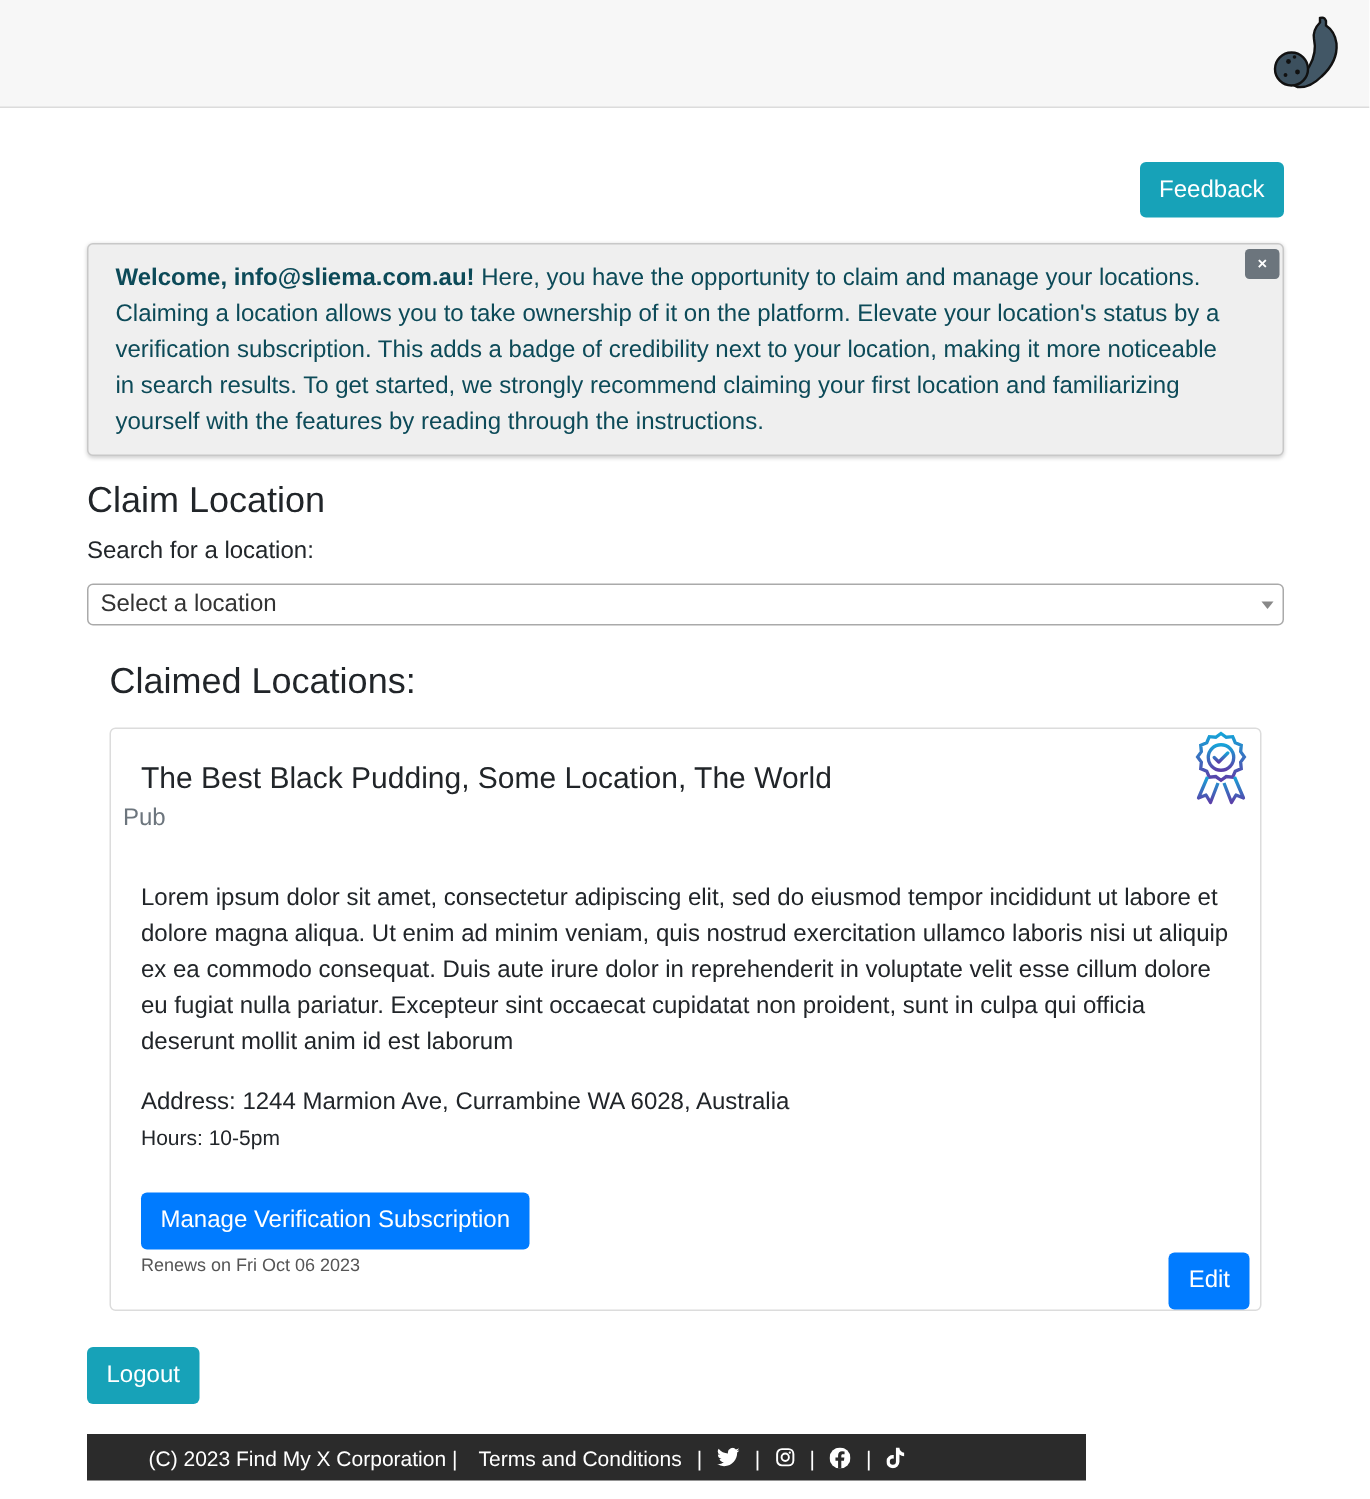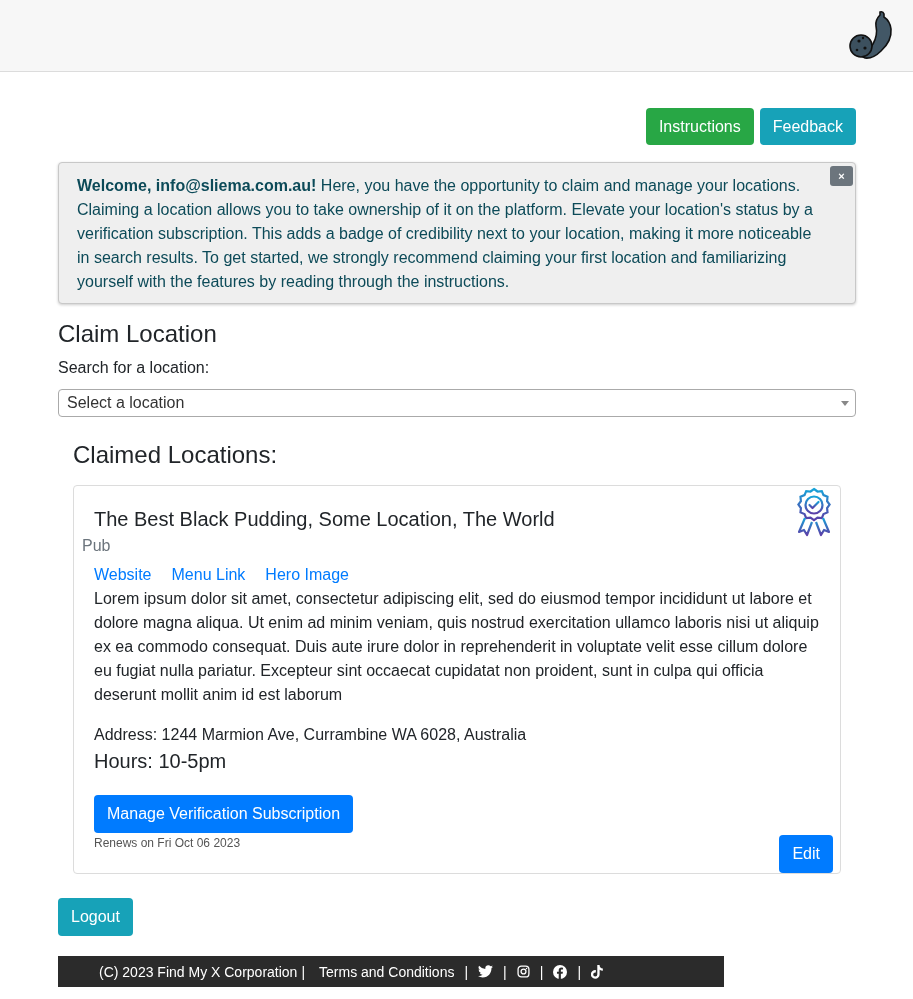--- a/index.html
+++ b/index.html
@@ -70,21 +70,21 @@
     position: absolute; top: 485px; left: 73px; width: 768px; height: 389px;
     border: 1px solid #dcdcdc; border-radius: 4px; background: #fff;
   }
   .card-badge { position: absolute; top: 0px; right: 6px; width: 40px; height: 52px; }
   .card-title { position: absolute; top: 22px; left: 20px; font-size: 20px; margin: 0; font-weight: normal; }
   .card-subtitle { position: absolute; top: 51px; left: 8px; color: #6c757d; font-size: 16px; }
   .card-links { position: absolute; top: 80px; left: 20px; display: flex; gap: 20px; }
   .card-links a { color: #007bff; text-decoration: none; font-size: 16px; }
   .card-desc { position: absolute; top: 101px; left: 20px; width: 730px; font-size: 16px; line-height: 24px; margin: 0; }
   .card-address { position: absolute; top: 240px; left: 20px; font-size: 16px; }
-  .card-hours { position: absolute; top: 264px; left: 20px; font-size: 20px; }
+  .card-hours { position: absolute; top: 264px; left: 20px; font-size: 14px; }
   .manage-btn { position: absolute; top: 309px; left: 20px; height: 38px; line-height: 38px; }
   .renews { position: absolute; top: 350px; left: 20px; font-size: 12px; color: #555; }
   .edit-btn { position: absolute; top: 349px; right: 7px; height: 38px; line-height: 38px; padding: 0 13px; }
 
   .bottom-buttons { position: absolute; top: 898px; left: 58px; display: flex; gap: 4px; }
   .bottom-buttons .btn { height: 38px; line-height: 38px; }
 
   .footer {
     position: absolute; top: 956px; left: 58px; width: 666px; height: 31px;
     background: #2b2b2b; color: #fff; font-size: 14px;
@@ -104,21 +104,20 @@
     <path d="M33 4 q3 -1 4 2 l0 3 q6 4 7 12 q1 12 -10 22 q-8 8 -16 7 l-4 -2 q8 -4 12 -12 q5 -9 3 -18 q-1 -6 4 -11z" fill="#425766" stroke="#111" stroke-width="1.6"></path>
     <ellipse cx="14" cy="38" rx="11" ry="11" fill="#3c505e" stroke="#111" stroke-width="1.6"></ellipse>
     <circle cx="12" cy="33" r="1.6" fill="#111"></circle>
     <circle cx="18" cy="40" r="1.6" fill="#111"></circle>
     <circle cx="10" cy="42" r="1.3" fill="#111"></circle>
     <circle cx="16" cy="30" r="1.2" fill="#111"></circle>
   </svg>
 </div>
 
 <div class="top-buttons">
-  <button class="btn btn-success">Instructions</button>
   <button class="btn btn-info">Feedback</button>
 </div>
 
 <div class="alert">
   <b>Welcome, info@sliema.com.au!</b><span> Here, you have the opportunity to claim and manage your locations. Claiming a location allows you to take ownership of it on the platform. Elevate your location's status by a verification subscription. This adds a badge of credibility next to your location, making it more noticeable in search results. To get started, we strongly recommend claiming your first location and familiarizing yourself with the features by reading through the instructions.</span>
   <div class="alert-close">×</div>
 </div>
 
 <h2 class="claim-title">Claim Location</h2>
 <div class="search-label">Search for a location:</div>
@@ -137,25 +136,20 @@
         <stop offset="1" stop-color="#5b3fa8"></stop>
       </linearGradient>
     </defs>
     <path d="M20 3 l3.5 2.5 4.3 -0.4 1.7 4 4 1.7 -0.4 4.3 2.5 3.5 -2.5 3.5 0.4 4.3 -4 1.7 -1.7 4 -4.3 -0.4 -3.5 2.5 -3.5 -2.5 -4.3 0.4 -1.7 -4 -4 -1.7 0.4 -4.3 -2.5 -3.5 2.5 -3.5 -0.4 -4.3 4 -1.7 1.7 -4 4.3 0.4z" fill="none" stroke="url(#bg)" stroke-width="2.2"></path>
     <circle cx="20" cy="19" r="8.5" fill="none" stroke="url(#bg)" stroke-width="2.2"></circle>
     <path d="M15.5 19 l3 3 6 -6" fill="none" stroke="url(#bg)" stroke-width="2.2" stroke-linecap="round" stroke-linejoin="round"></path>
     <path d="M11 32 l-6 14 5 -2 3 5 5 -13 M29 32 l6 14 -5 -2 -3 5 -5 -13" fill="none" stroke="url(#bg)" stroke-width="2.2" stroke-linejoin="round"></path>
   </svg>
   <h3 class="card-title">The Best Black Pudding, Some Location, The World</h3>
   <div class="card-subtitle">Pub</div>
-  <div class="card-links">
-    <a href="#">Website</a>
-    <a href="#">Menu Link</a>
-    <a href="#">Hero Image</a>
-  </div>
   <p class="card-desc">Lorem ipsum dolor sit amet, consectetur adipiscing elit, sed do eiusmod tempor incididunt ut labore et dolore magna aliqua. Ut enim ad minim veniam, quis nostrud exercitation ullamco laboris nisi ut aliquip ex ea commodo consequat. Duis aute irure dolor in reprehenderit in voluptate velit esse cillum dolore eu fugiat nulla pariatur. Excepteur sint occaecat cupidatat non proident, sunt in culpa qui officia deserunt mollit anim id est laborum</p>
   <div class="card-address">Address: 1244 Marmion Ave, Currambine WA 6028, Australia</div>
   <div class="card-hours">Hours: 10-5pm</div>
   <button class="btn btn-primary manage-btn">Manage Verification Subscription</button>
   <div class="renews">Renews on Fri Oct 06 2023</div>
   <button class="btn btn-primary edit-btn">Edit</button>
 </div>
 
 <div class="bottom-buttons">
   <button class="btn btn-info">Logout</button>

